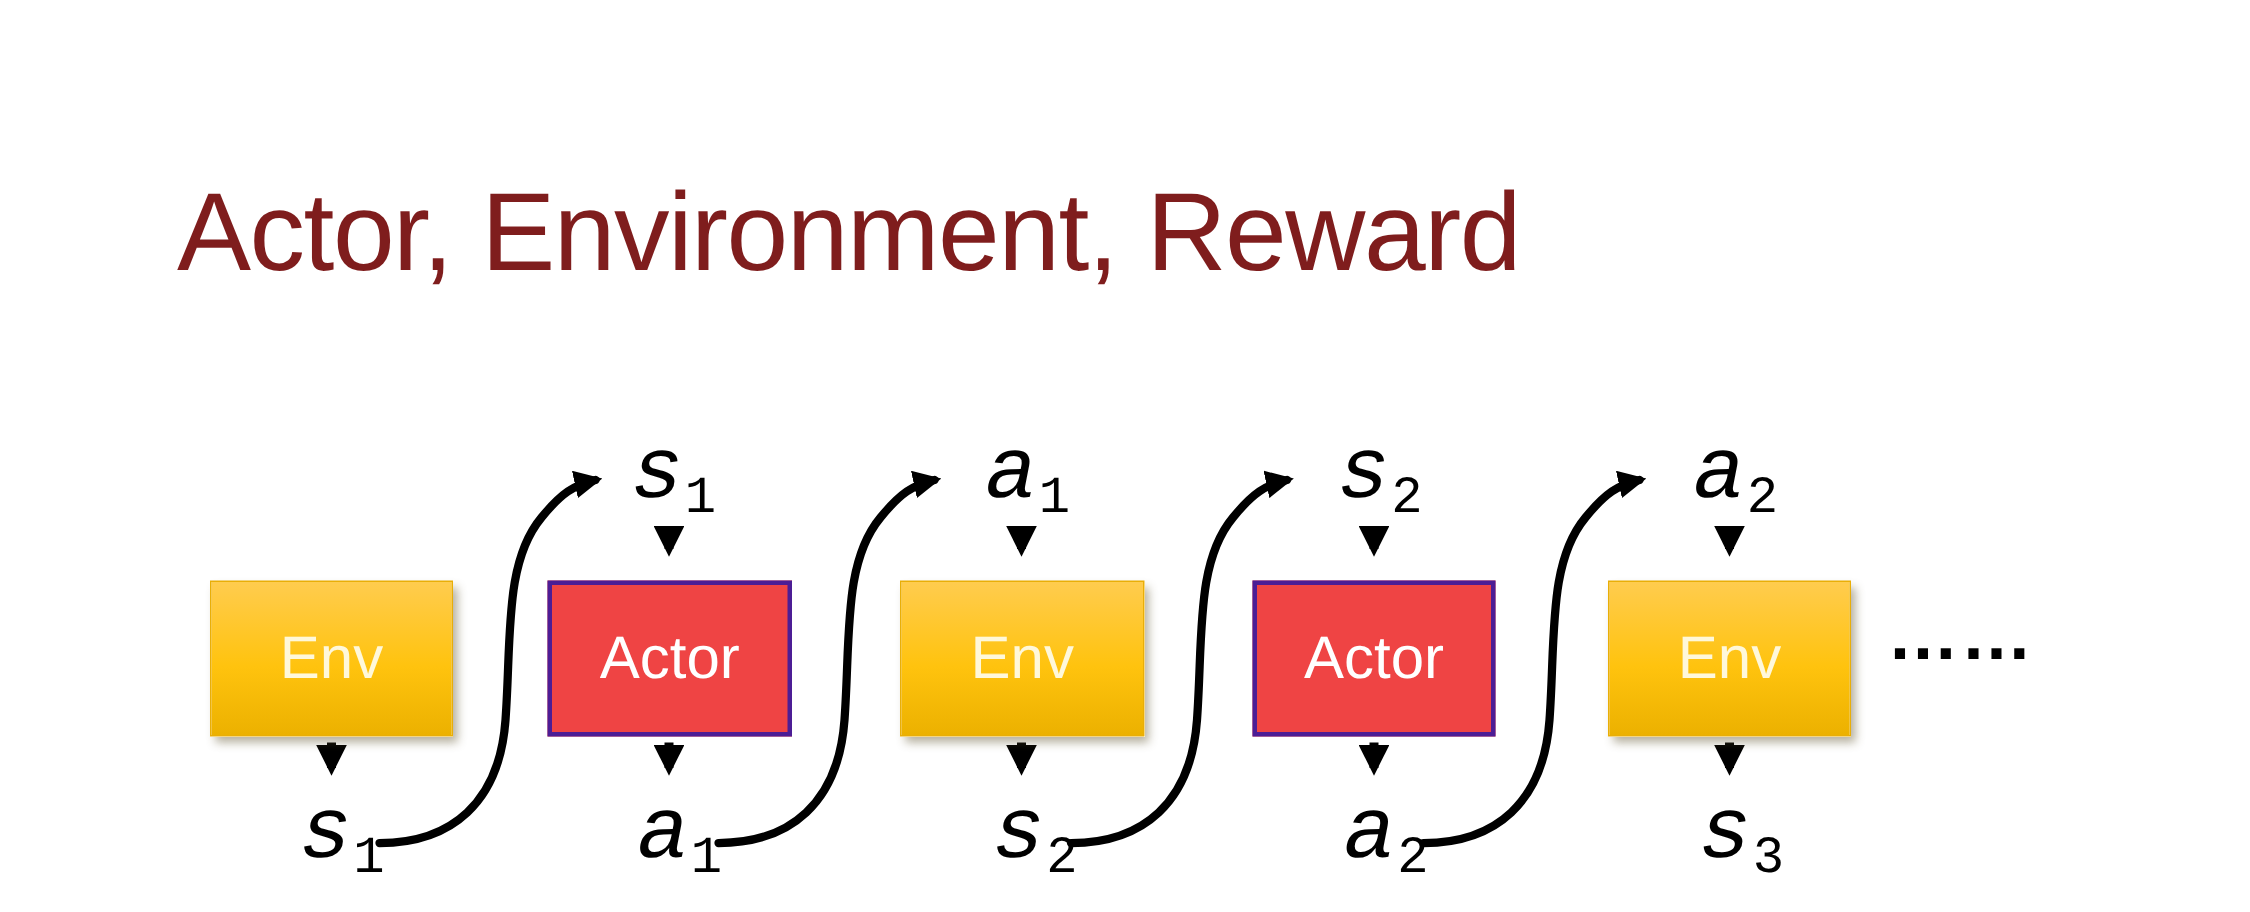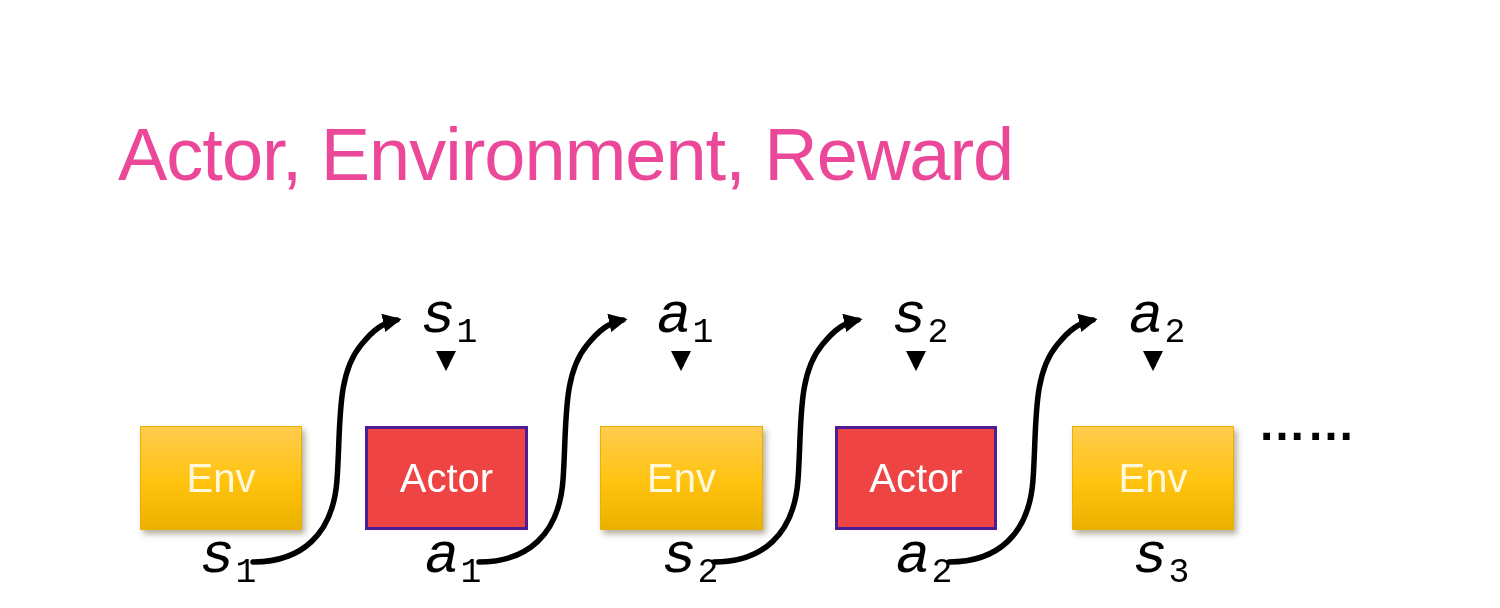--- a/index.html
+++ b/index.html
@@ -11,34 +11,33 @@
     overflow:hidden;
   }
   .stage{position:absolute;inset:0;width:1500px;height:608px;}
 
   .slide-title{
     position:absolute;
     left:118px;top:112px;
     font-size:74px;
     font-weight:300;
     letter-spacing:-1px;
-    color:#ec4899;
+    color:#7f1d1d;
     white-space:nowrap;
   }
 
   .arrow-layer{position:absolute;left:0;top:0;z-index:1;}
 
   .node{
     position:absolute;
     top:387px;height:104px;
     display:flex;align-items:center;justify-content:center;
     font-size:40px;
     z-index:2;
     box-sizing:border-box;
-    margin-top:39px;
   }
   .node.env{
     background:linear-gradient(180deg,#FFCC4E 0%,#FFC30E 55%,#ECB100 100%);
     color:#FFF8DA;
     box-shadow:3px 4px 6px rgba(90,80,40,0.45);
     border:1px solid #E9AE07;
   }
   .node.actor{
     background:#ef4444;
     color:#FFFFFF;

